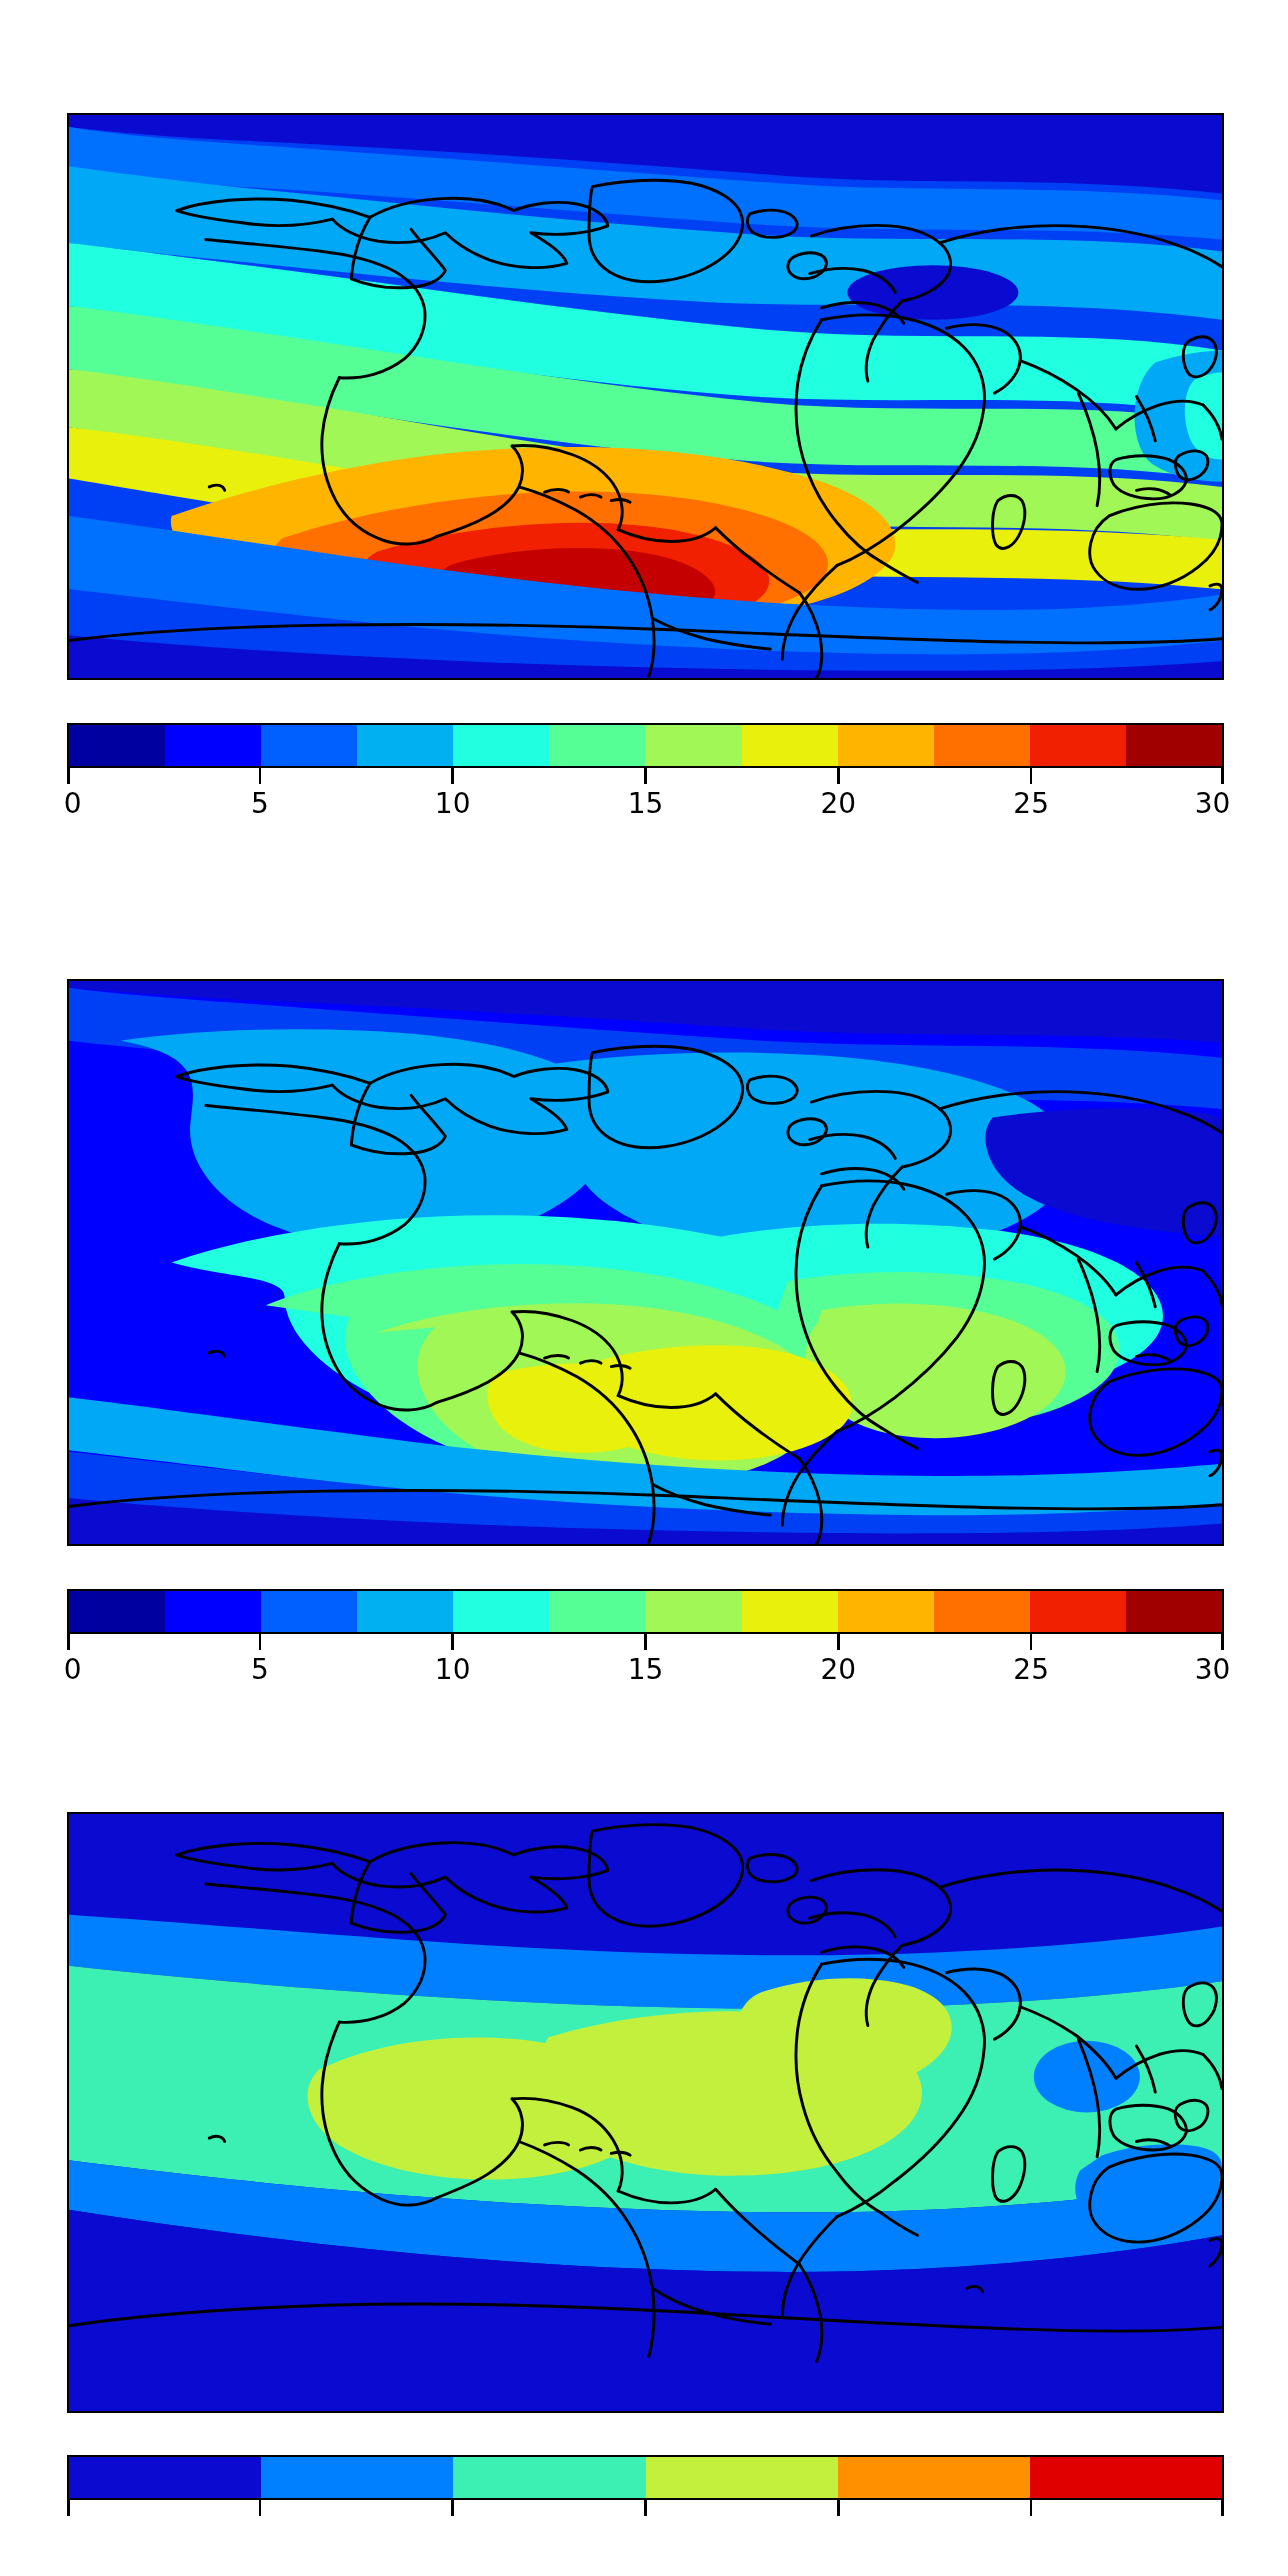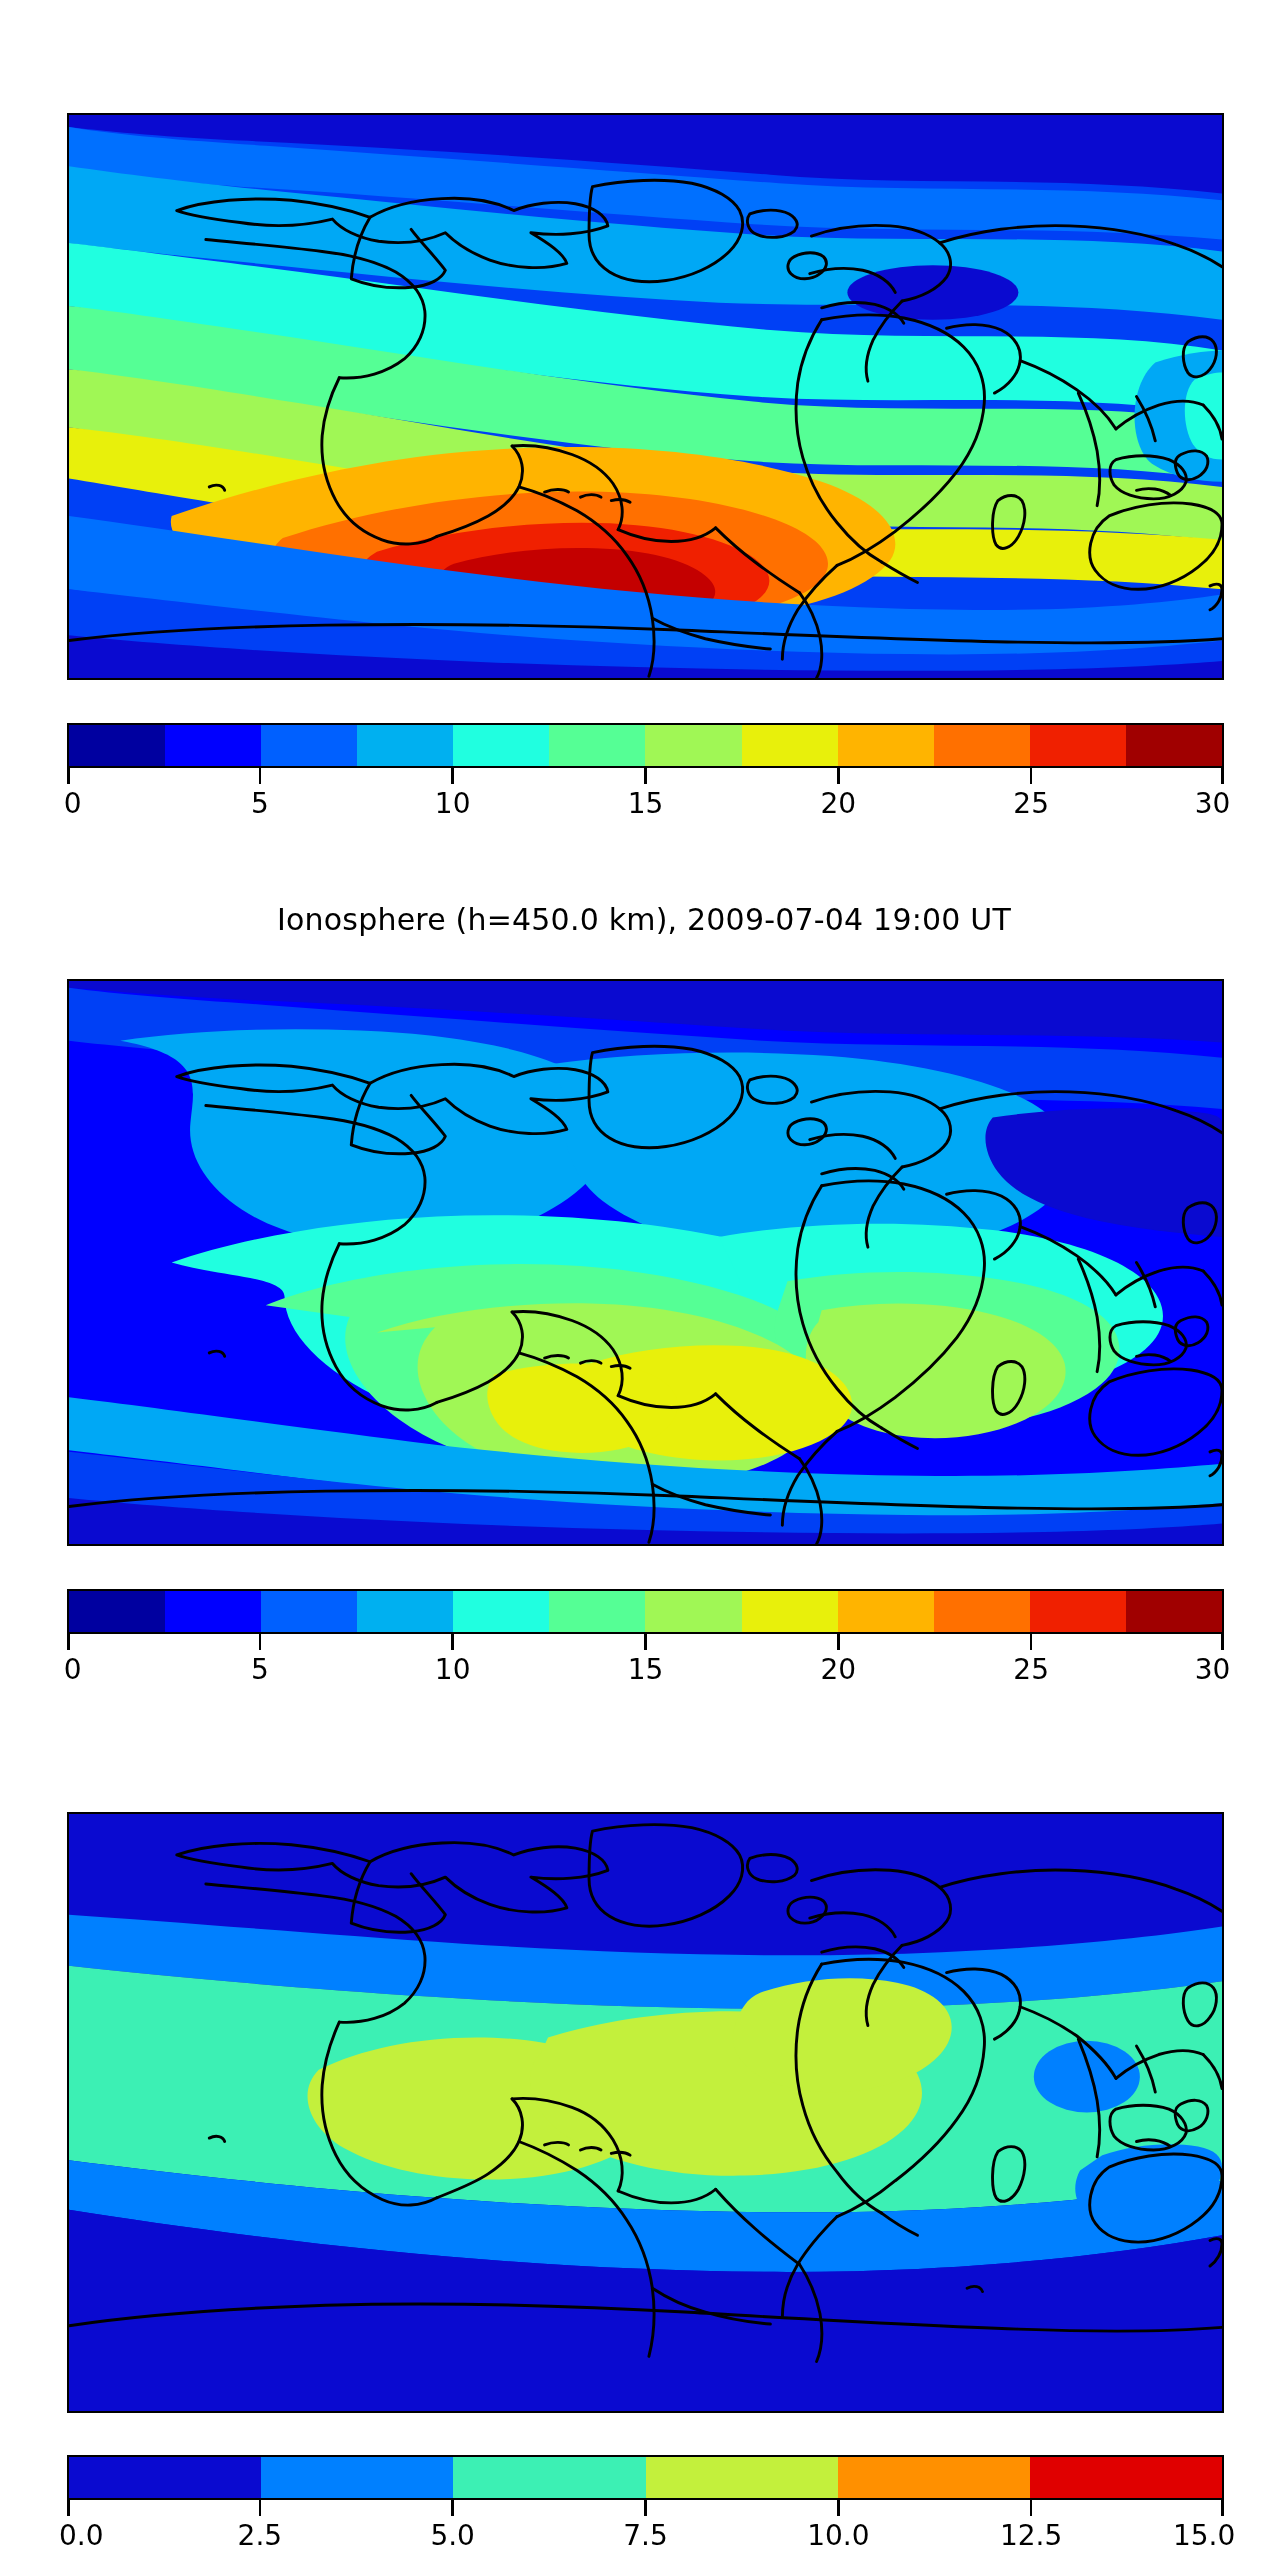--- a/index.html
+++ b/index.html
@@ -189,21 +189,20 @@
           <span style="left: 50%;">15</span>
           <span style="left: 66.6667%;">20</span>
           <span style="left: 83.3333%;">25</span>
           <span style="left: 100%; transform: translateX(-82%);">30</span>
         </div>
     </div>
   </div>
 
   <div class="panel" style="top:859px;height:876px;">
 
-    <div class="panel-title" style="top:43px;">Ionosphere  (h=450.0 km), 2009-07-04 19:00 UT</div>
 
     <div class="map-frame" style="left:67px;top:120px;width:1157px;height:567px;">
       <div class="map-canvas">
         <svg viewBox="0 0 1348 660" preserveAspectRatio="none">
           <defs>
             <clipPath id="clipB">
                 <rect x="0" y="0" width="1348" height="660"></rect>
               </clipPath>
           </defs>
           <g clip-path="url(#clipB)">
@@ -406,26 +405,17 @@
         </div>
       <div class="cbar-axis">
           <div class="tickline" style="left: calc(0% + 0px);"></div>
           <div class="tickline" style="left: calc(16.6667% - 1.3px);"></div>
           <div class="tickline" style="left: calc(33.3333% - 1.3px);"></div>
           <div class="tickline" style="left: calc(50% - 1.3px);"></div>
           <div class="tickline" style="left: calc(66.6667% - 1.3px);"></div>
           <div class="tickline" style="left: calc(83.3333% - 1.3px);"></div>
           <div class="tickline" style="left: calc(100% - 2.6px);"></div>
         </div>
-      <div class="cbar-labels">
-          <span style="left: 0%; transform: translateX(-18%);">0.0</span>
-          <span style="left: 16.6667%;">2.5</span>
-          <span style="left: 33.3333%;">5.0</span>
-          <span style="left: 50%;">7.5</span>
-          <span style="left: 66.6667%;">10.0</span>
-          <span style="left: 83.3333%;">12.5</span>
-          <span style="left: 100%; transform: translateX(-82%);">15.0</span>
-        </div>
     </div>
   </div>
 
 </div>
 
 
 </body></html>

